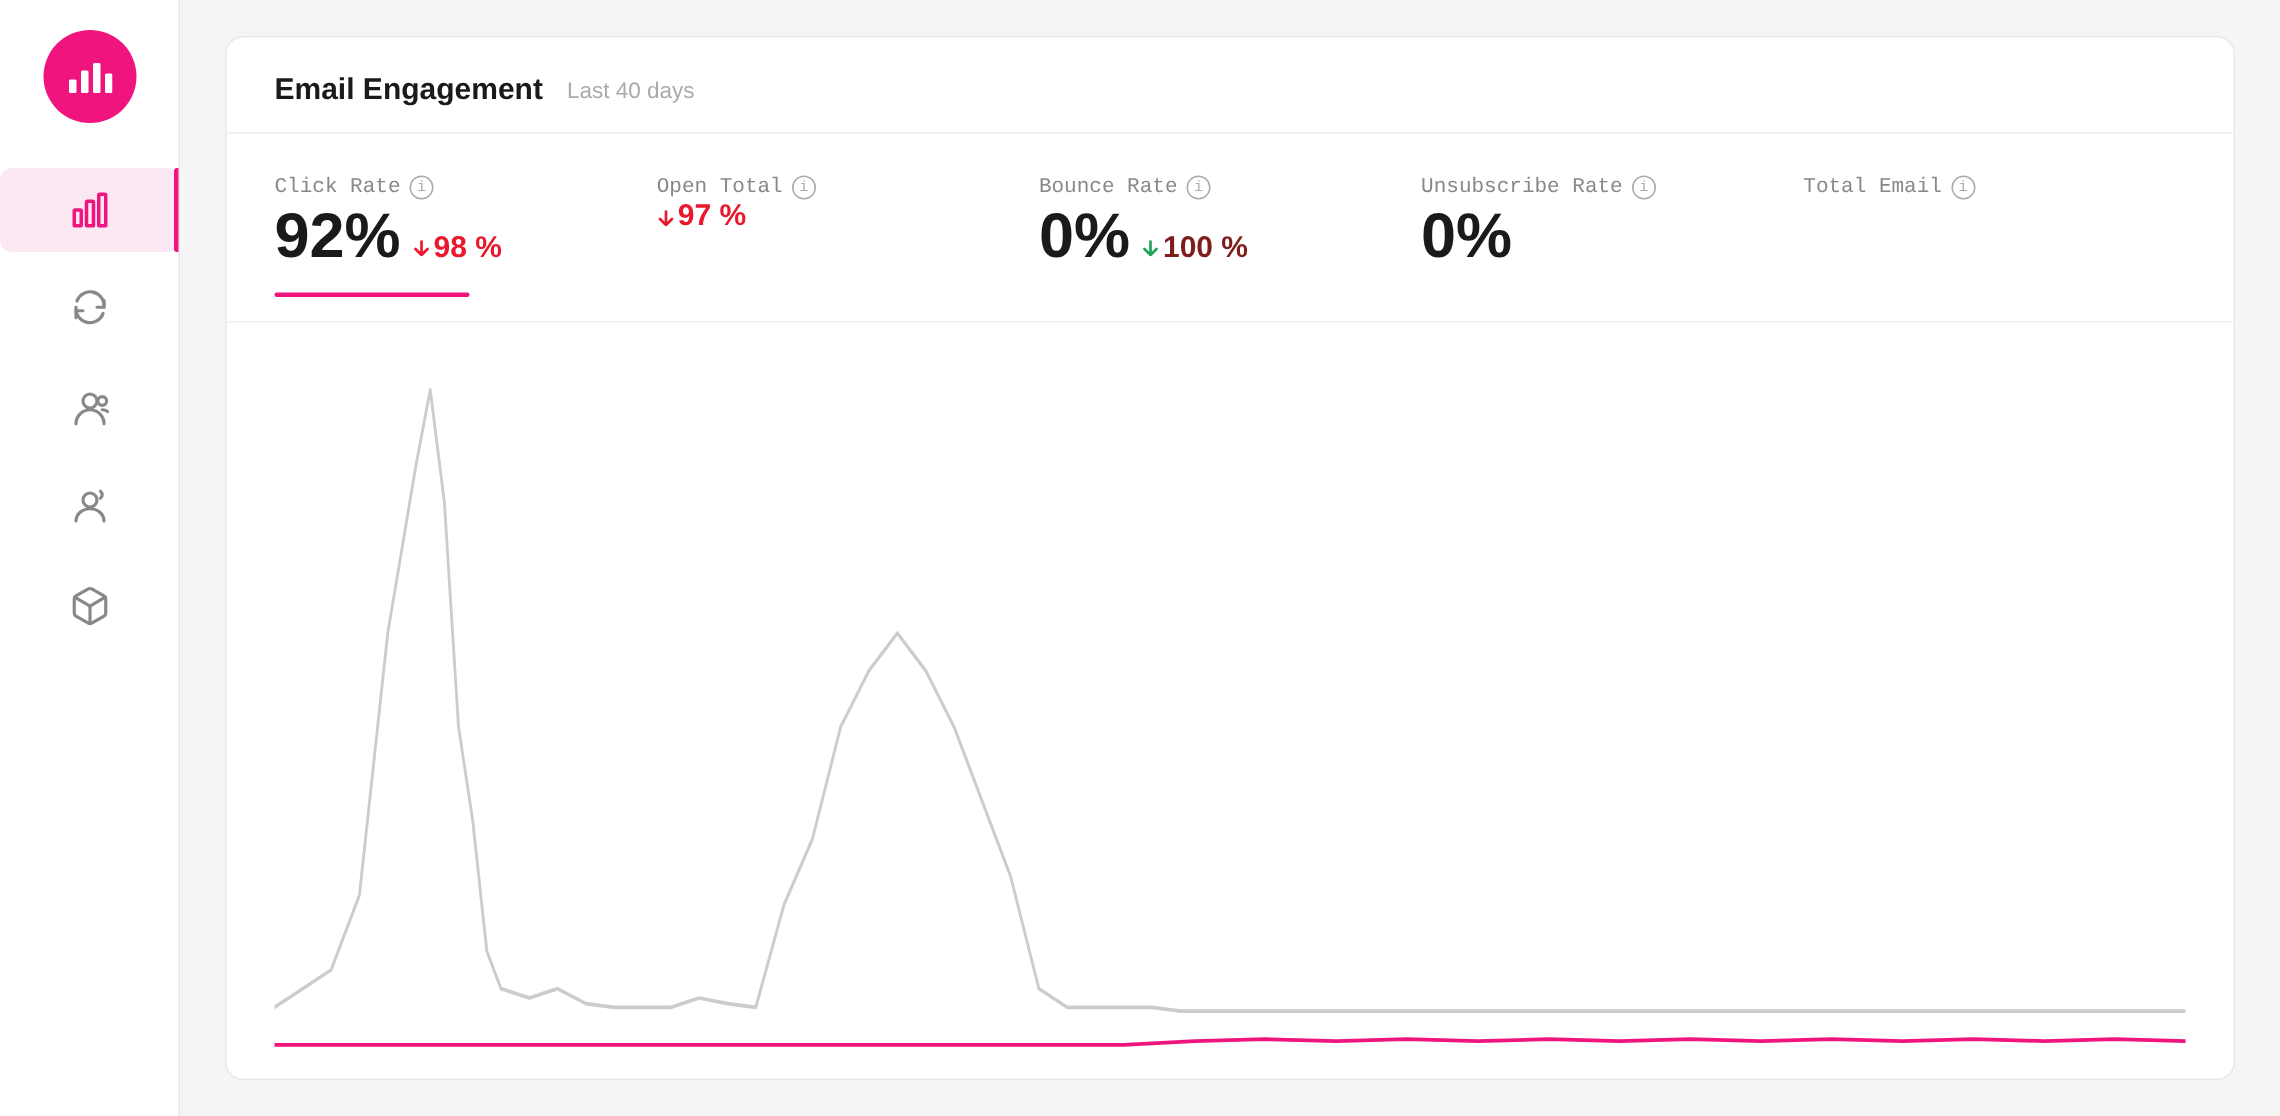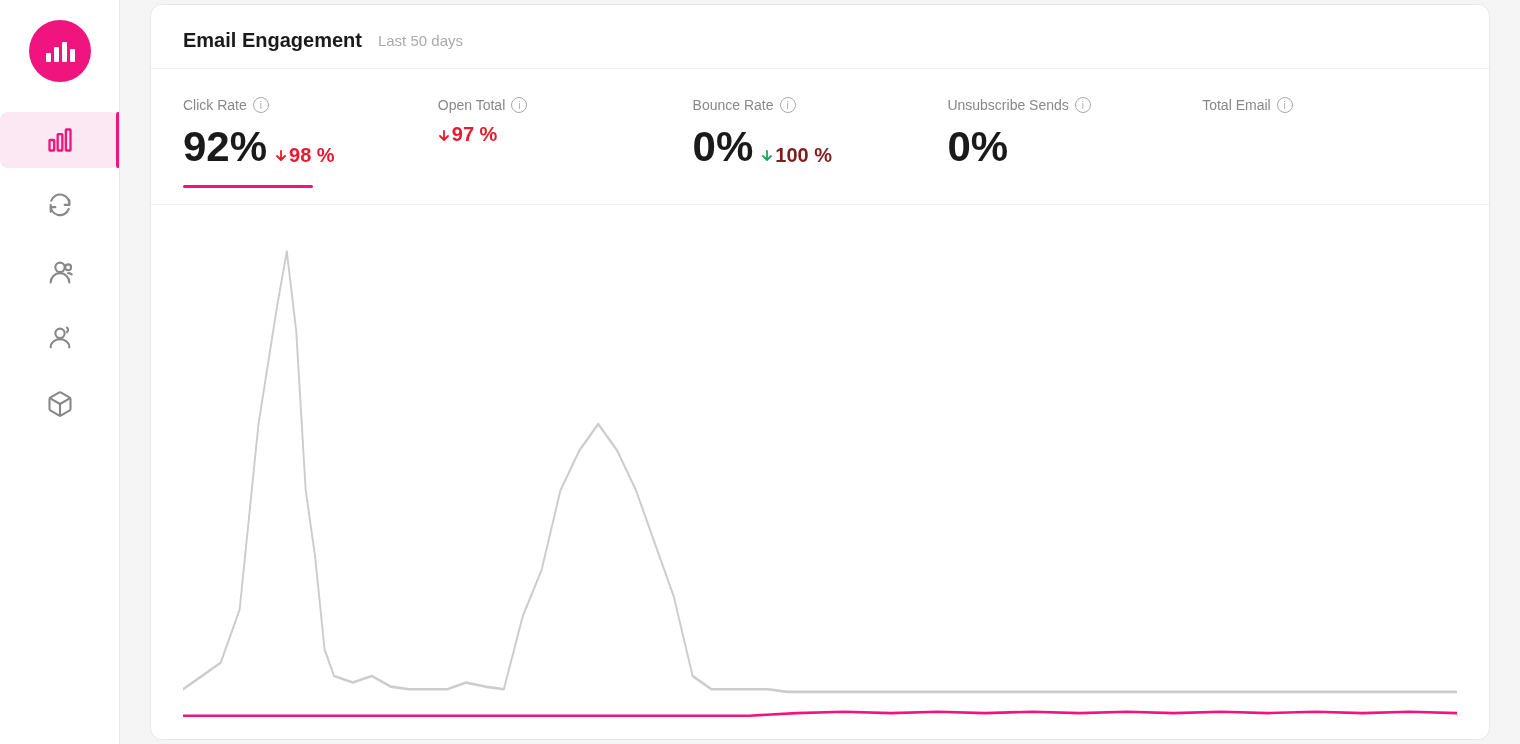--- a/index.html
+++ b/index.html
@@ -78,21 +78,21 @@
       stroke: #f0157e;
     }
 
     .sidebar-item:not(.active) svg {
       stroke: #888;
     }
 
     
     .main-content {
       flex: 1;
-      padding: 4px 30px;
+      padding: 24px 30px;
       overflow: hidden;
     }
 
     .card {
       background: #ffffff;
       border-radius: 12px;
       border: 1px solid #e8e8e8;
       height: 100%;
       display: flex;
       flex-direction: column;
@@ -130,21 +130,21 @@
       flex: 1;
       padding-right: 20px;
     }
 
     .metric-label {
       display: flex;
       align-items: flex-start;
       gap: 6px;
       font-size: 14px;
       color: #888;
-      margin-bottom: 10px;
+      font-family: Liberation Mono, monospace;
     }
 
     .metric-label .info-icon {
       width: 16px;
       height: 16px;
       border: 1.5px solid #aaa;
       border-radius: 50%;
       display: inline-flex;
       align-items: center;
       justify-content: center;
@@ -257,21 +257,21 @@
       <line x1="12" y1="22.08" x2="12" y2="12"></line>
     </svg>
   </div>
 </div>
 
 <div class="main-content">
   <div class="card">
 
     <div class="card-header">
       <span class="card-title">Email Engagement</span>
-      <span class="card-subtitle">Last 50 days</span>
+      <span class="card-subtitle">Last 40 days</span>
     </div>
 
     <div class="metrics-row">
 
       <div class="metric-item">
         <div class="metric-label">
           <span>Click Rate</span>
           <span class="info-icon">i</span>
         </div>
         <div class="metric-value-row">
@@ -312,21 +312,21 @@
             <svg width="12" height="12" viewBox="0 0 12 12">
                 <path d="M6 2 L6 10 M2 7 L6 11 L10 7" stroke="#22a459" stroke-width="1.8" fill="none" stroke-linecap="round" stroke-linejoin="round"></path>
               </svg>
             100 %
           </span>
         </div>
       </div>
 
       <div class="metric-item">
         <div class="metric-label">
-          <span>Unsubscribe Sends</span>
+          <span>Unsubscribe Rate</span>
           <span class="info-icon">i</span>
         </div>
         <div class="metric-value-row">
           <span class="metric-main">0%</span>
         </div>
       </div>
 
       <div class="metric-item">
         <div class="metric-label">
           <span>Total Email</span>

